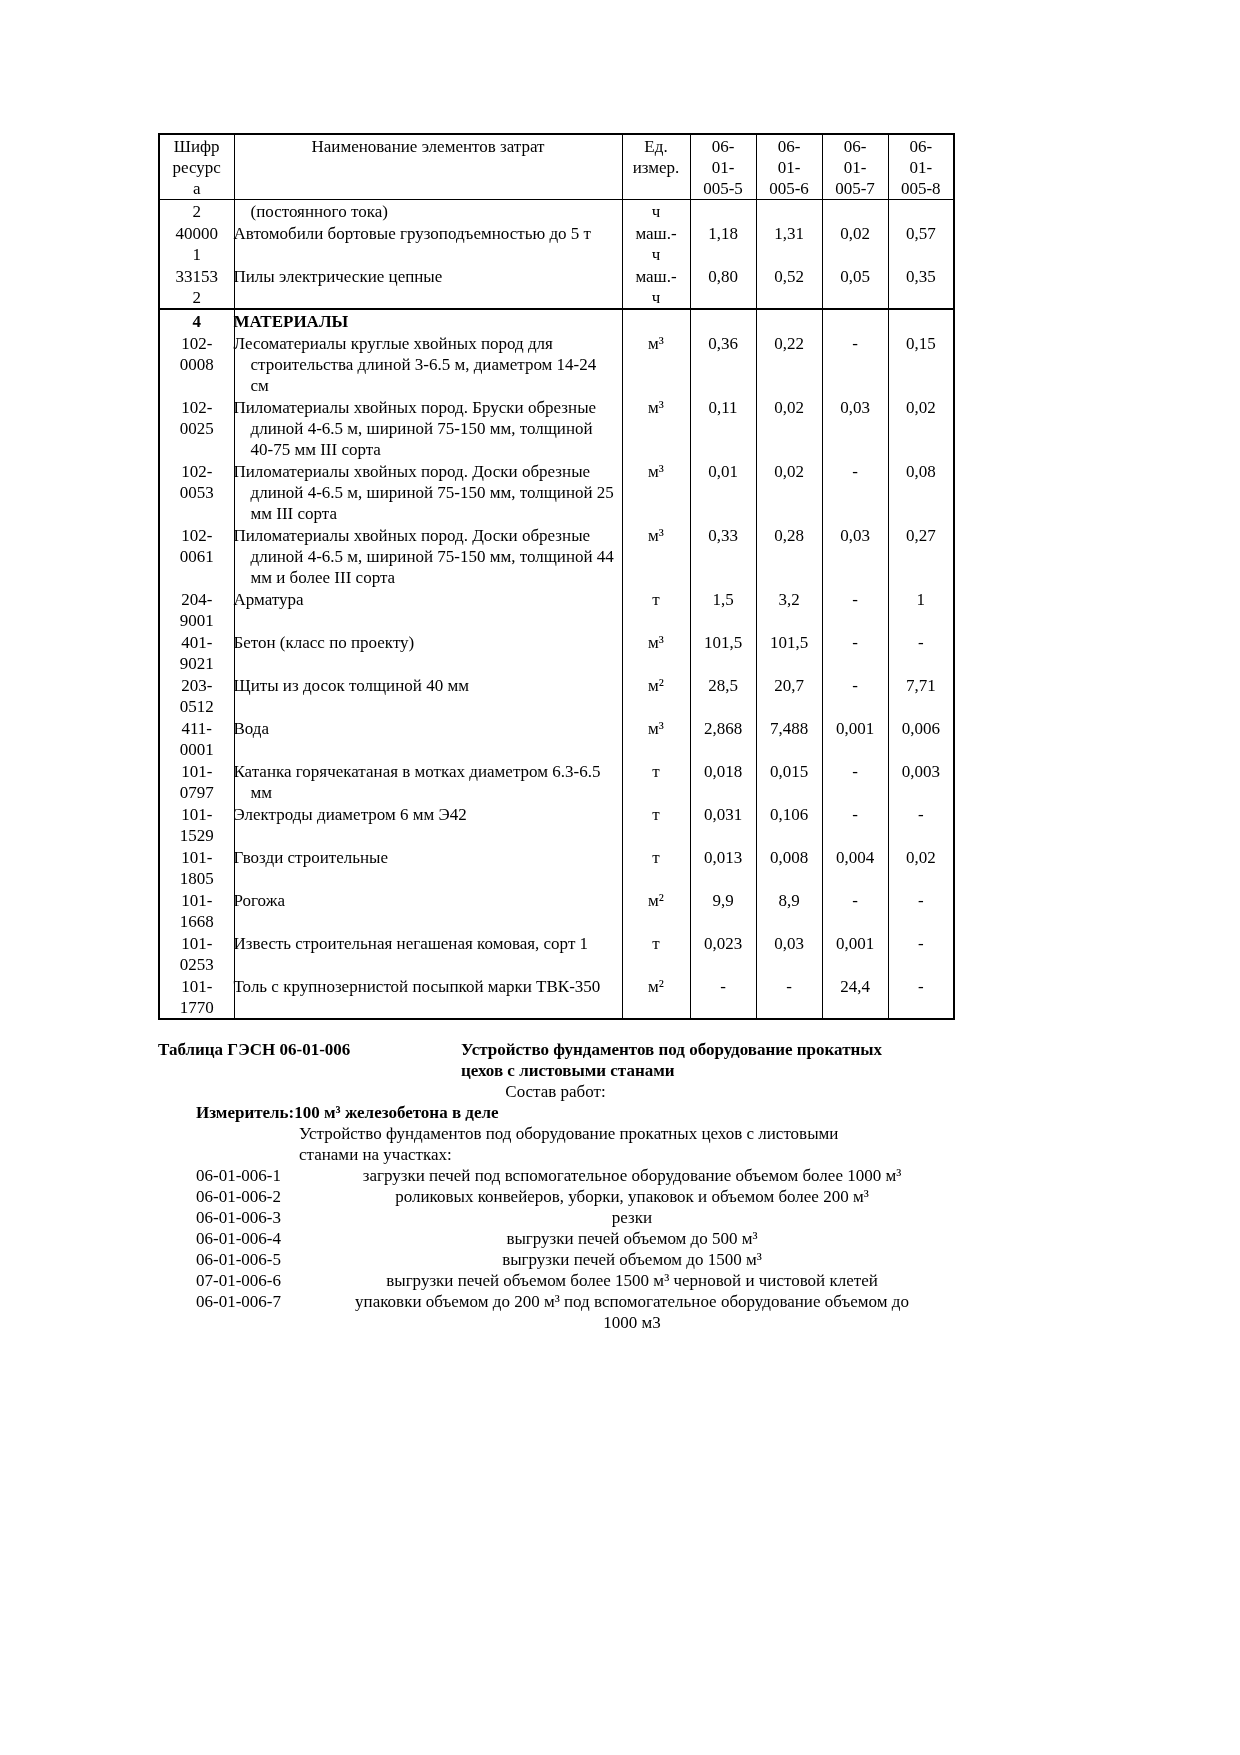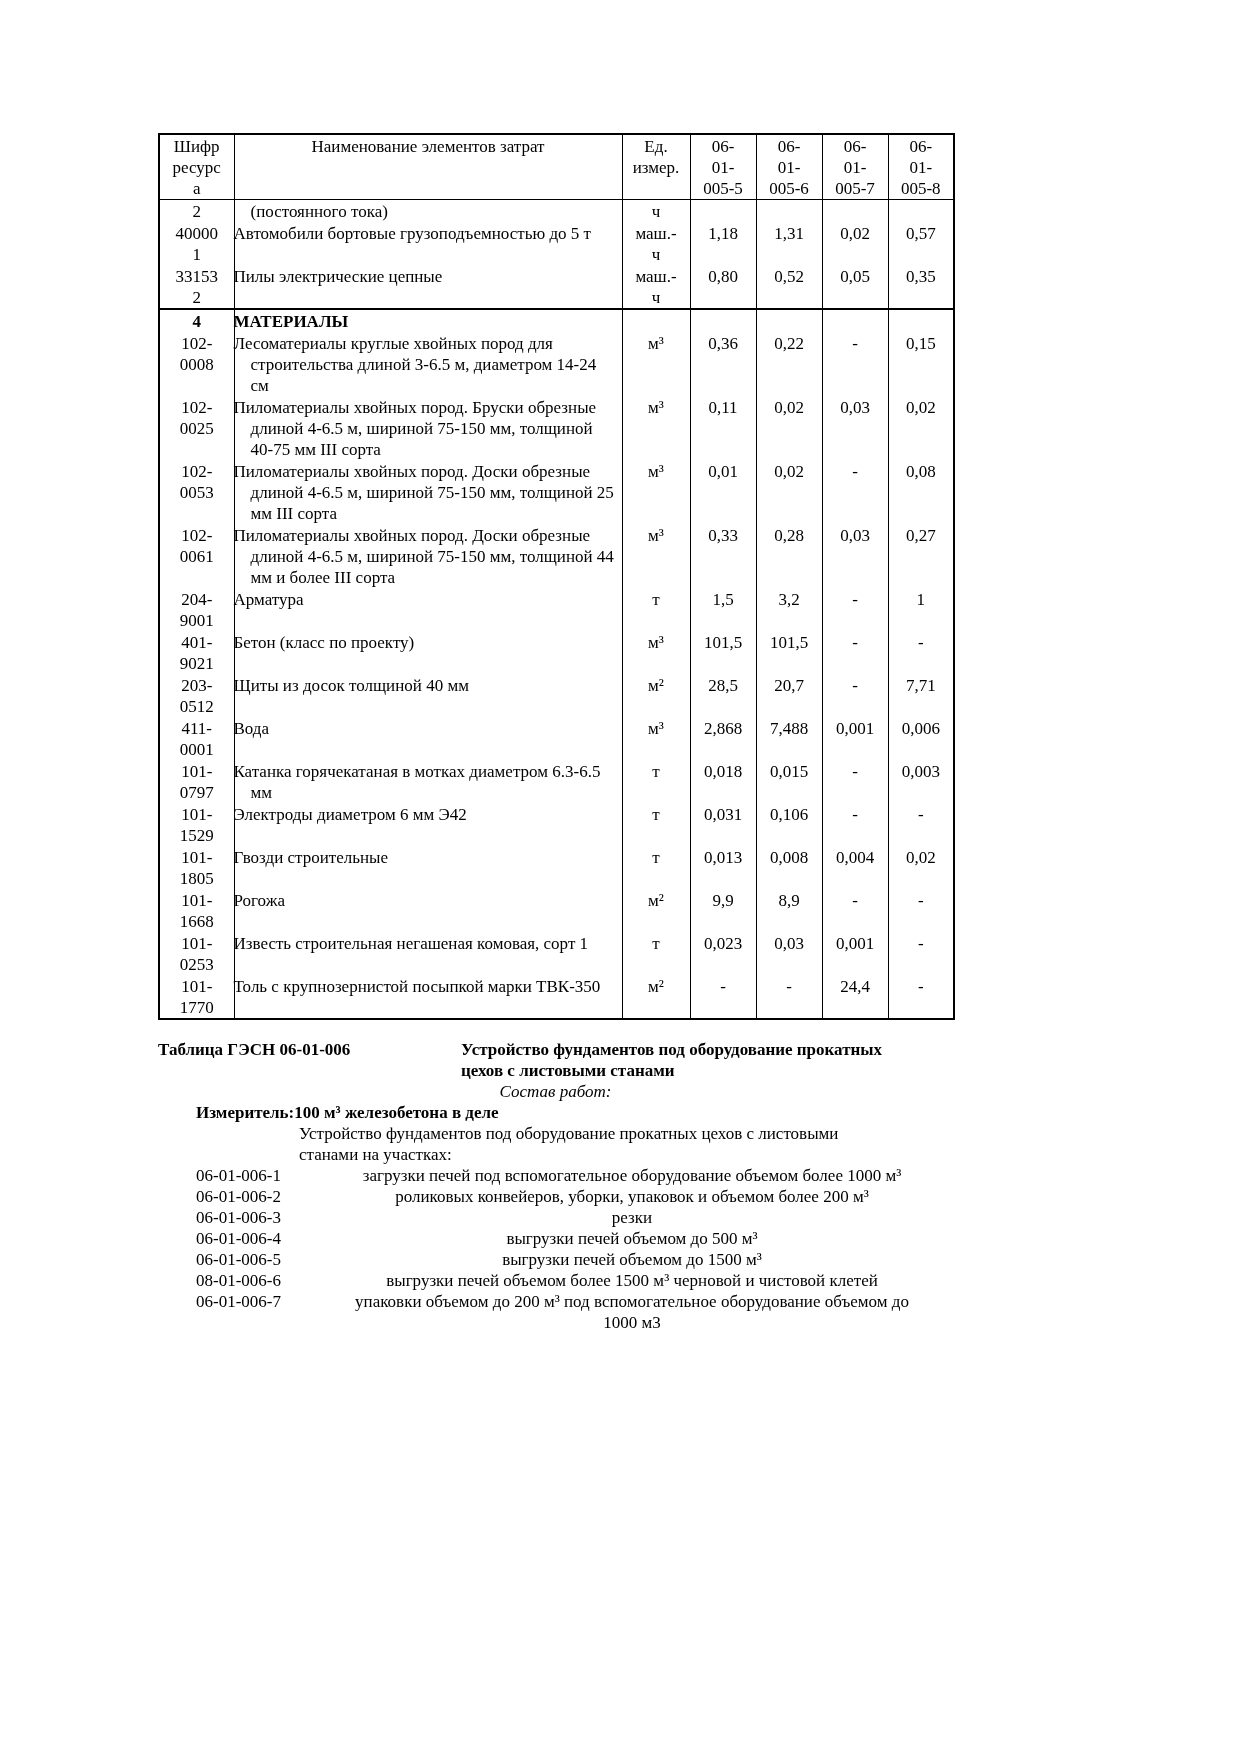--- a/index.html
+++ b/index.html
@@ -42,21 +42,21 @@
   .gesn td.code { text-align: center; white-space: pre-line; }
   .gesn td.name { padding-left: 16px; padding-right: 6px; text-indent: -17px; }
   .gesn td.name.cont { text-indent: 0; }
   .gesn td.unit { text-align: center; white-space: pre-line; }
   .gesn td.val { text-align: center; }
   .gesn tr.section-row td { border-top: 2px solid #000; font-weight: bold; }
   .after-table { margin-top: 19px; width: 795px; }
   .ttl-row { display: flex; }
   .ttl-label { width: 303px; flex: none; font-weight: bold; }
   .ttl-text { flex: 1; font-weight: bold; white-space: pre-line; }
-  .sostav-h { text-align: center; font-style: italic; }
+  .sostav-h { text-align: center; }
   .sostav { white-space: pre-line; text-indent: 48px; }
   .izm { padding-left: 38px; font-weight: bold; }
   .izm .izm-value { }
   .intro { padding-left: 141px; white-space: pre-line; }
   .variant-row { display: flex; text-align: center; }
   .variant-code { width: 145px; flex: none; padding-left: 8px; }
   .variant-desc { flex: 1; white-space: pre-line; }
 </style>
 </head>
 <body>
@@ -306,21 +306,21 @@
         </div>
         <div class="variant-row">
           <div class="variant-code">06-01-006-4</div>
           <div class="variant-desc">выгрузки печей объемом до 500 м³</div>
         </div>
         <div class="variant-row">
           <div class="variant-code">06-01-006-5</div>
           <div class="variant-desc">выгрузки печей объемом до 1500 м³</div>
         </div>
         <div class="variant-row">
-          <div class="variant-code">08-01-006-6</div>
+          <div class="variant-code">07-01-006-6</div>
           <div class="variant-desc">выгрузки печей объемом более 1500 м³ черновой и чистовой клетей</div>
         </div>
         <div class="variant-row">
           <div class="variant-code">06-01-006-7</div>
           <div class="variant-desc">упаковки объемом до 200 м³ под вспомогательное оборудование объемом до
 1000 м3</div>
         </div>
       </div>
   </div>
 

